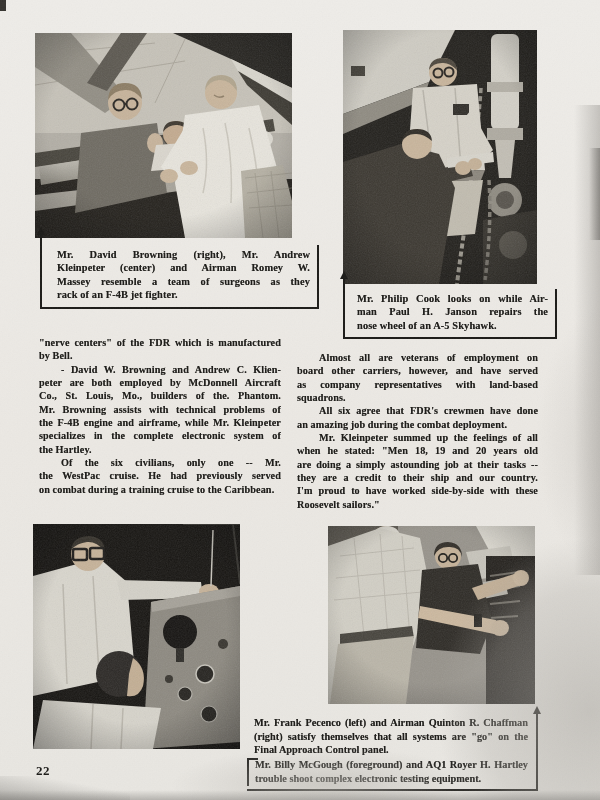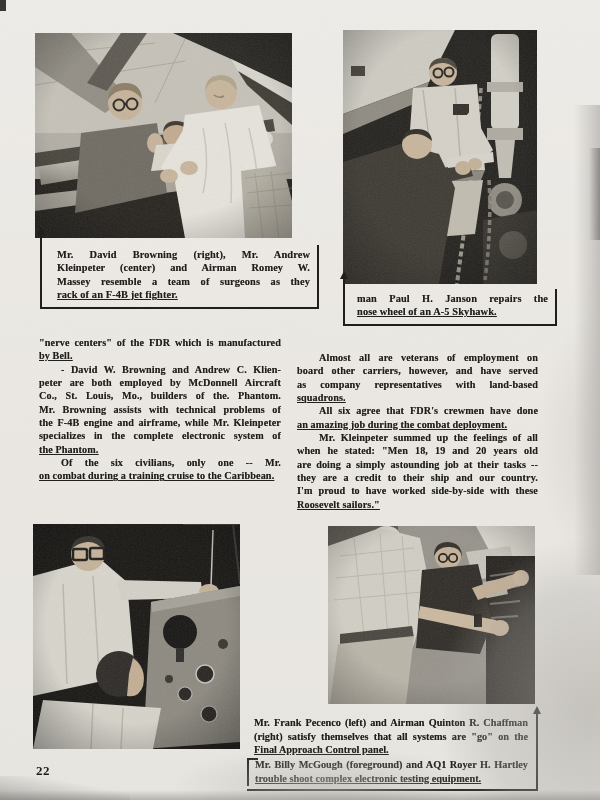--- a/index.html
+++ b/index.html
@@ -14,21 +14,21 @@
   .photo-tr { left:343px; top:30px; }
   .photo-bl { left:33px;  top:524px; }
   .photo-br { left:328px; top:526px; }
 
   
   .tline {
     text-align:justify; text-align-last:justify;
     font-weight:700; white-space:normal;
     text-shadow:0 0 .5px rgba(28,27,24,.55);
   }
-  .tline.end { text-align-last:left;text-decoration:underline; }
+  .tline.end { text-align-last:left; }
   .tline.ind { text-indent:22px; }
 
   .body-col { position:absolute; font-size:10.2px; line-height:13.35px; letter-spacing:.1px; }
   .col-left  { left:39px;  top:336px; width:242px; }
   .col-right { left:297px; top:351px; width:241px; }
 
   
   .cap-box {
     position:absolute;
     border-left:2px solid #1c1b18; border-right:2px solid #1c1b18; border-bottom:2px solid #1c1b18;
@@ -199,36 +199,38 @@
         <div class="tline">Mr. David Browning (right), Mr. Andrew</div>
         <div class="tline">Kleinpeter (center) and Airman Romey W.</div>
         <div class="tline">Massey resemble a team of surgeons as they</div>
         <div class="tline end">rack of an F-4B jet fighter.</div>
       </div>
   </div>
 
   <div class="cap-box cap-tr">
     <div class="cap-arrow"></div>
     <div>
+        <div class="tline">Mr. Philip Cook looks on while Air-</div>
         <div class="tline">man Paul H. Janson repairs the</div>
         <div class="tline end">nose wheel of an A-5 Skyhawk.</div>
       </div>
   </div>
 
   <div class="body-col col-left">
       <div class="tline">"nerve centers" of the FDR which is manufactured</div>
       <div class="tline end">by Bell.</div>
       <div class="tline ind">-   David W. Browning and Andrew C. Klien-</div>
       <div class="tline">peter are both employed by McDonnell Aircraft</div>
       <div class="tline">Co., St. Louis, Mo., builders of the. Phantom.</div>
       <div class="tline">Mr. Browning assists with technical problems of</div>
       <div class="tline">the F-4B engine and airframe, while Mr. Kleinpeter</div>
       <div class="tline">specializes in the complete electronic system of</div>
-      <div class="tline end">the Phantom.</div>
+      <div class="tline end">the Hartley.</div>
       <div class="tline ind">Of the six civilians, only one -- Mr.</div>
+      <div class="tline">the WestPac cruise. He had previously served</div>
       <div class="tline end">on combat during a training cruise to the Caribbean.</div>
     </div>
   <div class="body-col col-right">
       <div class="tline ind">Almost all are veterans of employment on</div>
       <div class="tline">board other carriers, however, and have served</div>
       <div class="tline">as company representatives with land-based</div>
       <div class="tline end">squadrons.</div>
       <div class="tline ind">All six agree that FDR's crewmen have done</div>
       <div class="tline end">an amazing job during the combat deployment.</div>
       <div class="tline ind">Mr. Kleinpeter summed up the feelings of all</div>

